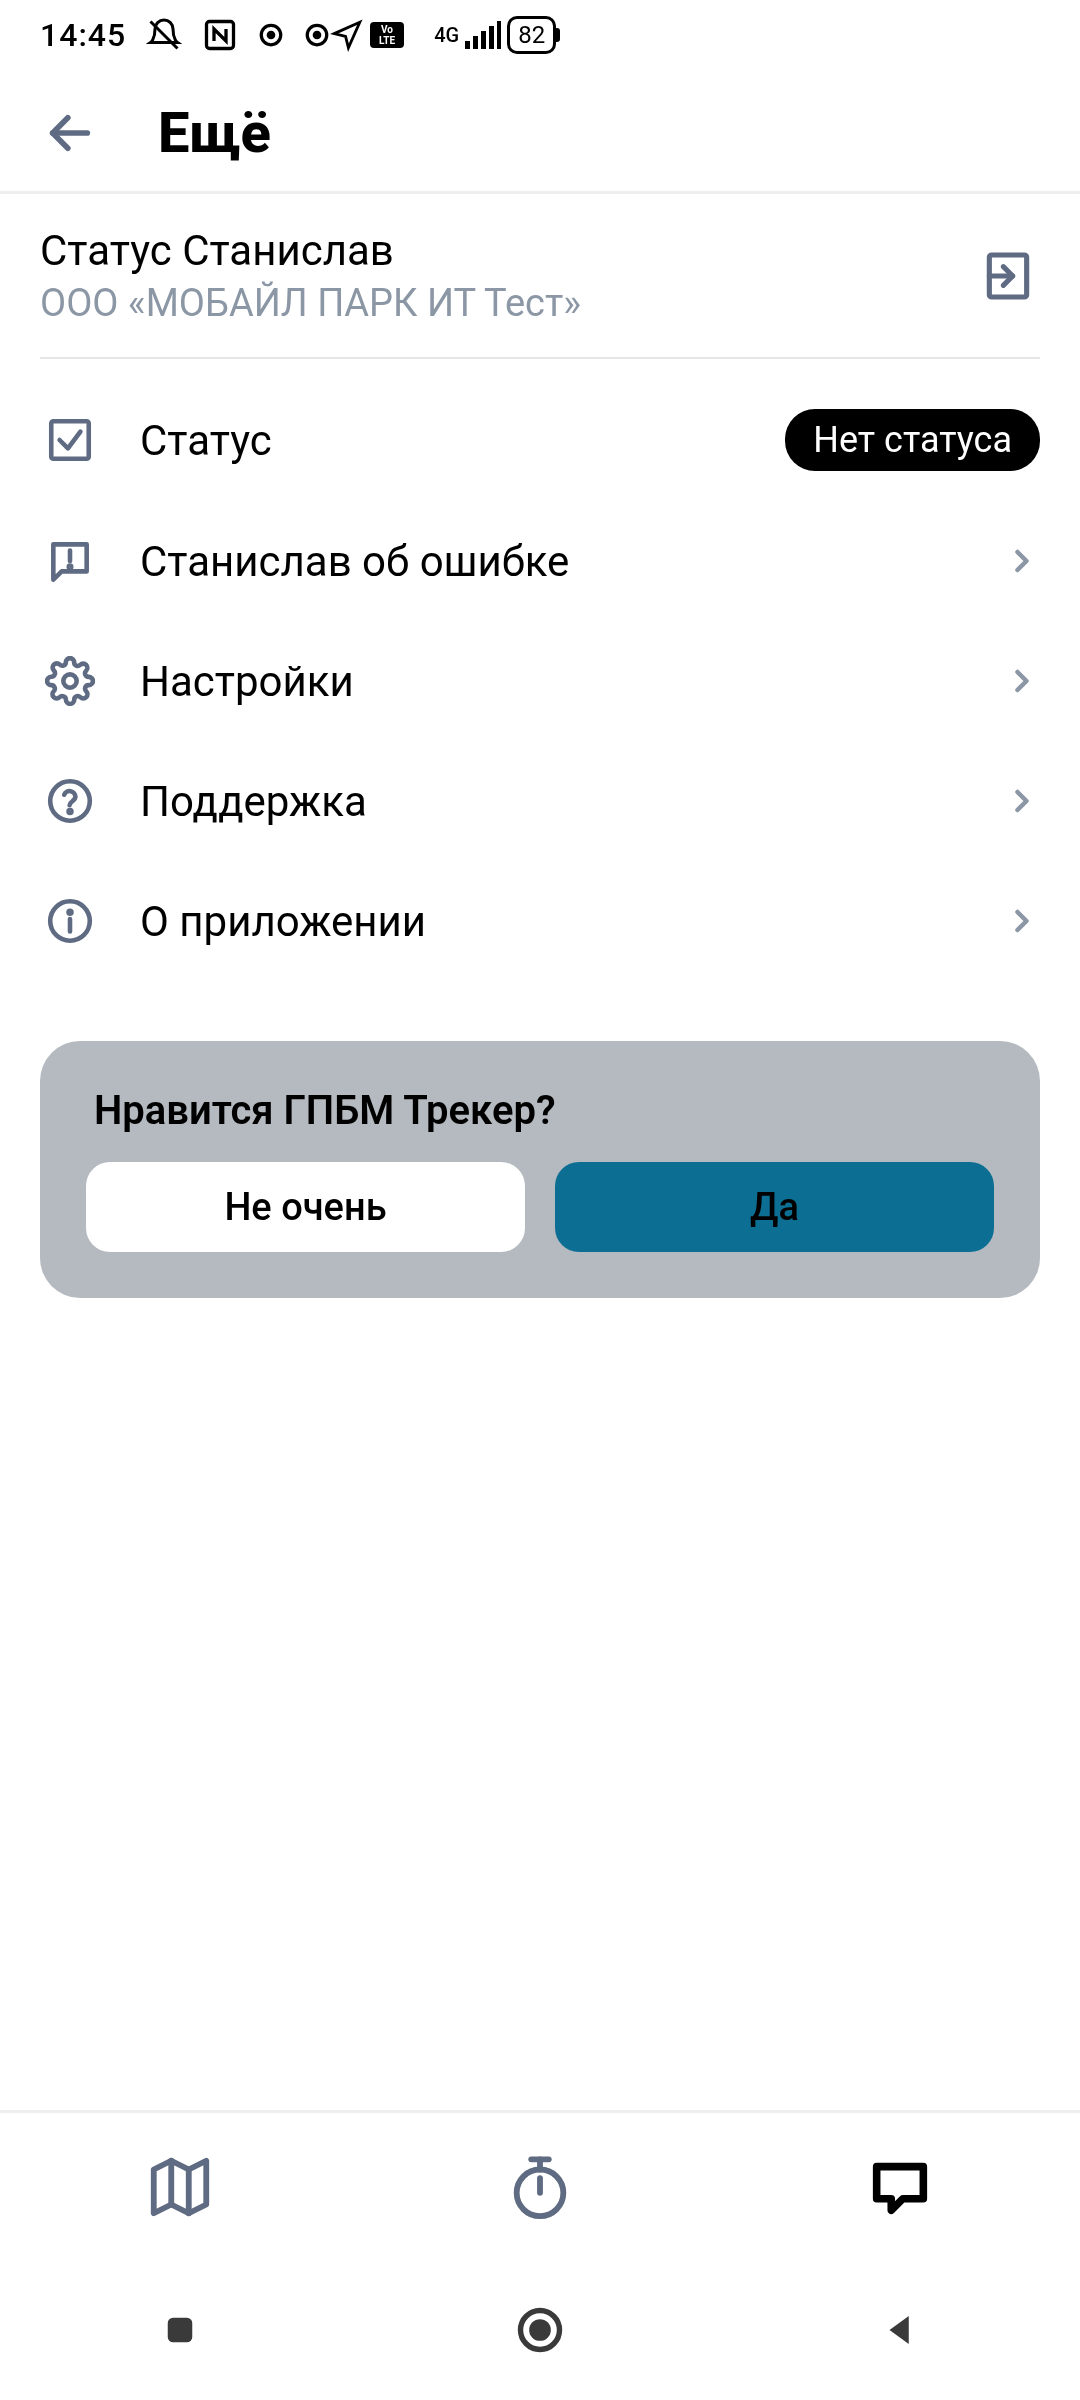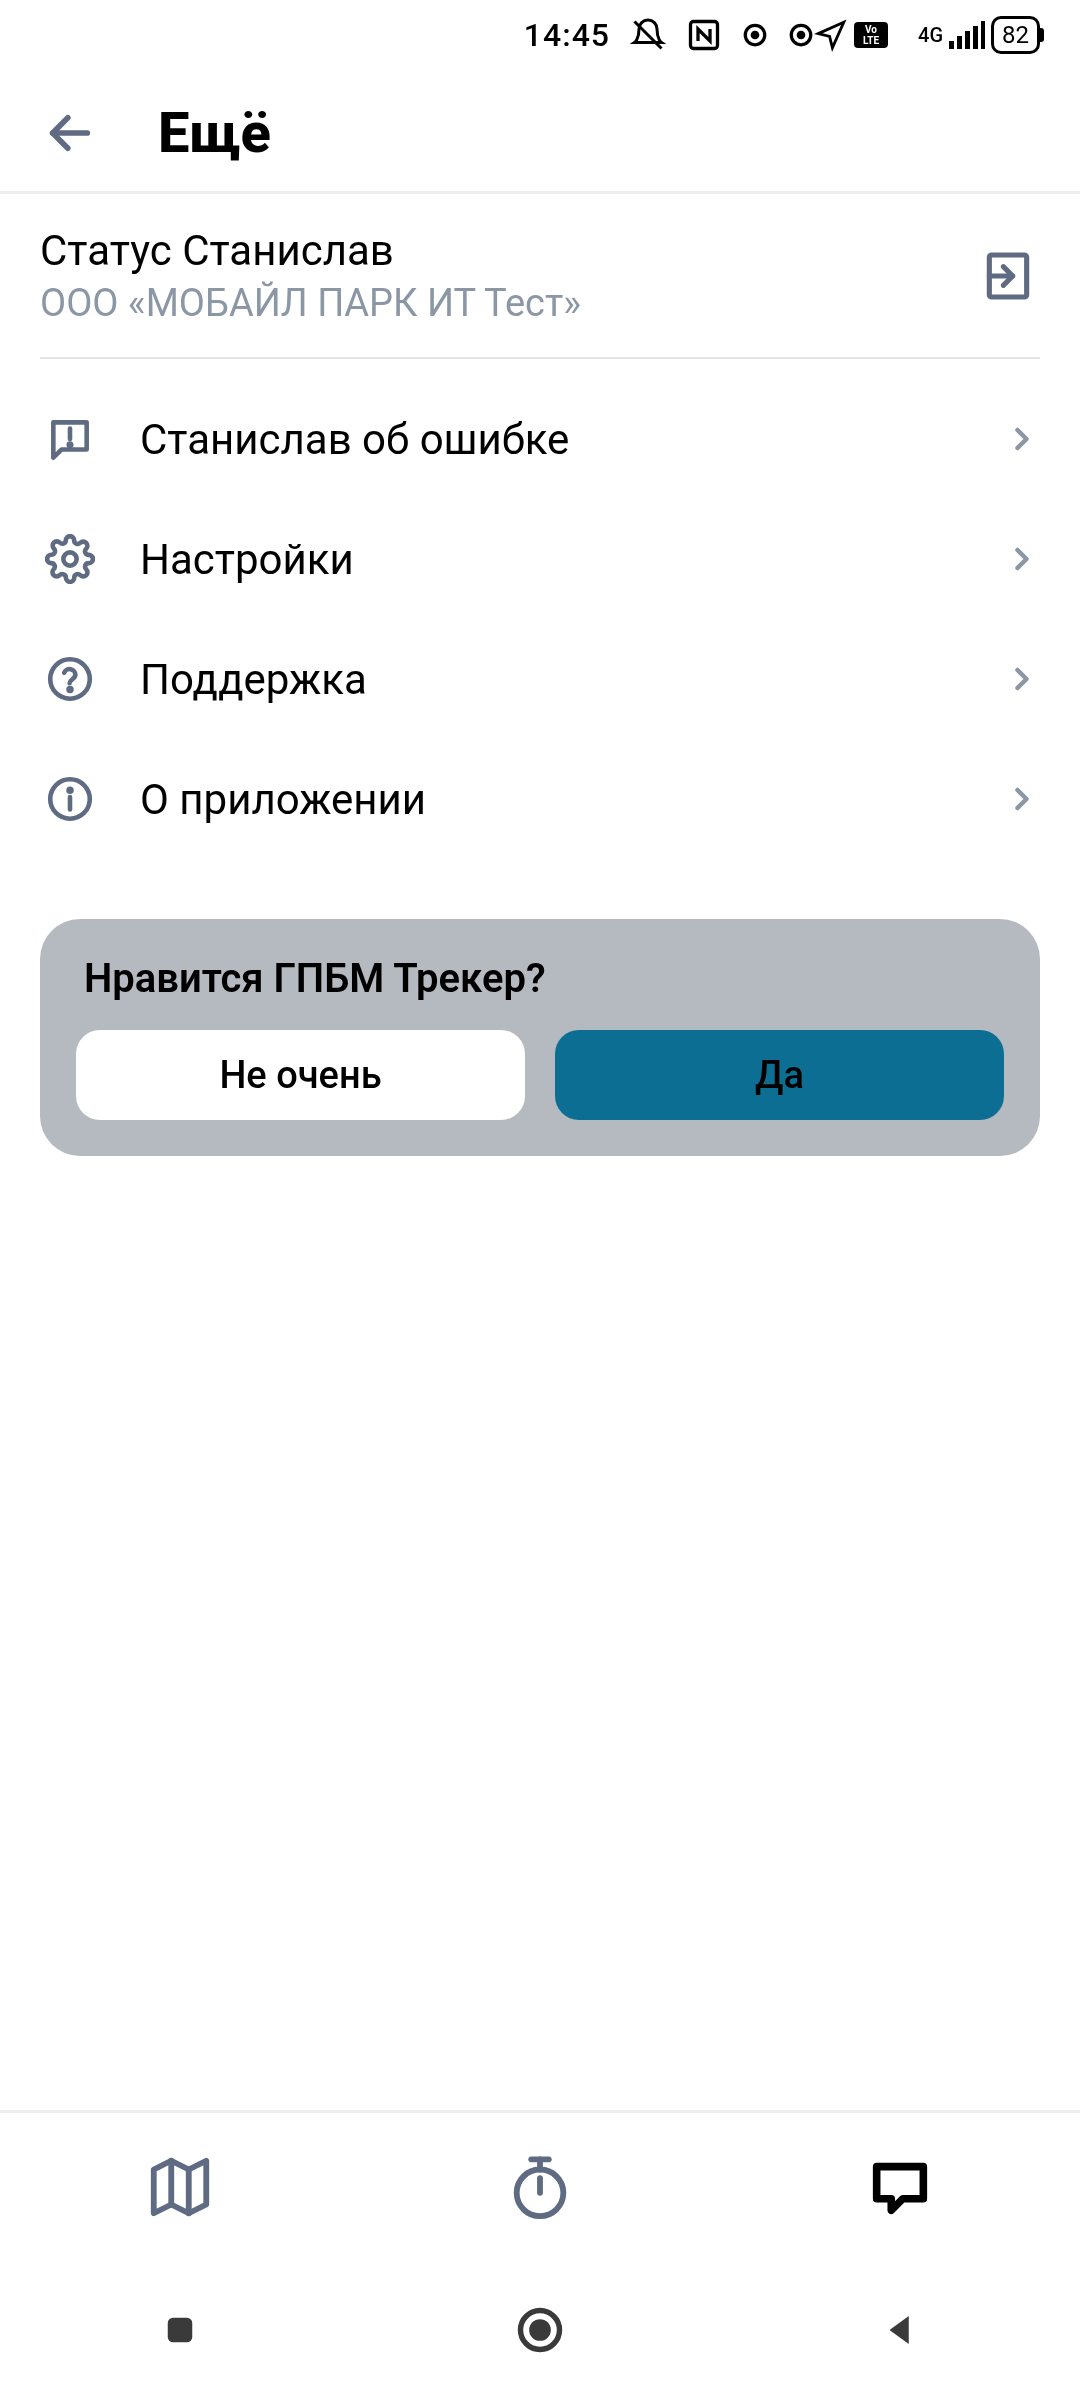--- a/index.html
+++ b/index.html
@@ -9,21 +9,21 @@
     background: #fff;
     color: #000;
     position: relative;
   }
 
   
   .status-bar {
     height: 70px;
     display: flex;
     align-items: center;
-    justify-content: flex-end;
+    justify-content: flex-start;
     padding: 0 40px;
     font-size: 32px;
     color: #000;
   }
   .status-left { display: flex; align-items: center; gap: 20px; }
   .status-right { display: flex; align-items: center; gap: 6px; }
   .status-time { font-weight: 500; letter-spacing: 1px; }
   .status-icon { display: inline-flex; }
   .batt-box {
     border: 3px solid #000;
@@ -90,21 +90,21 @@
     border-radius: 30px;
     padding: 10px 28px;
     font-size: 36px;
   }
 
   
   .feedback-card {
     margin: 20px 40px;
     background: #b4bac0;
     border-radius: 40px;
-    padding: 36px;
+    padding: 46px;
   }
   .feedback-title { font-size: 40px; font-weight: 600; margin-bottom: 28px; margin-left: 8px; }
   .feedback-buttons { display: flex; gap: 30px; }
   .fb-btn {
     flex: 1;
     height: 90px;
     border-radius: 24px;
     display: flex;
     align-items: center;
     justify-content: center;
@@ -222,20 +222,32 @@
       <rect x="4" y="3" width="16" height="18" rx="1"></rect>
       <polyline points="10 8 14 12 10 16"></polyline>
       <line x1="4" y1="12" x2="14" y2="12"></line>
     </svg>
   </div>
 </div>
 <div class="divider"></div>
 
 <div class="menu-list">
 
+  <div class="menu-item">
+    <span class="menu-icon">
+      <svg width="50" height="50" viewBox="0 0 24 24" fill="none" stroke="currentColor" stroke-width="2.2" stroke-linecap="round" stroke-linejoin="round">
+        <rect x="3" y="3" width="18" height="18" rx="1"></rect>
+        <polyline points="7 12 11 16 17 8"></polyline>
+      </svg>
+    </span>
+    <span class="menu-label">Статус</span>
+    <span class="menu-trailing">
+      <span class="status-pill">Нет статуса</span>
+    </span>
+  </div>
 
   <div class="menu-item">
     <span class="menu-icon">
       <svg width="50" height="50" viewBox="0 0 24 24" fill="none" stroke="currentColor" stroke-width="2.2" stroke-linecap="round" stroke-linejoin="round">
         <path d="M4 4h16v13H8l-4 4V4z"></path>
         <line x1="12" y1="7" x2="12" y2="12"></line>
         <circle cx="12" cy="14.8" r="0.6" fill="currentColor"></circle>
       </svg>
     </span>
     <span class="menu-label">Станислав об ошибке</span>

